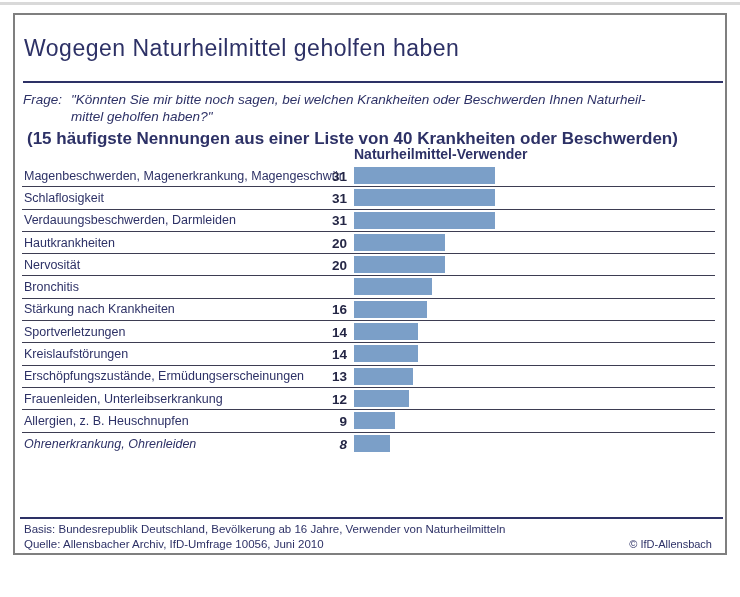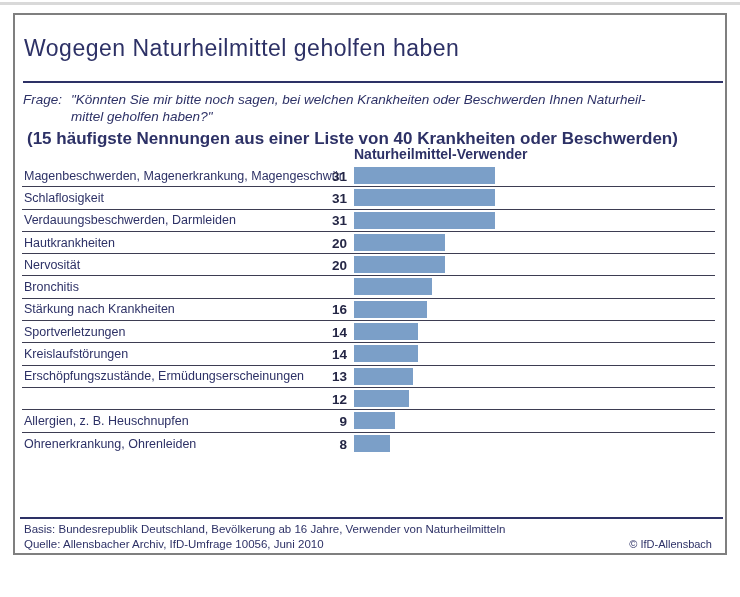--- a/index.html
+++ b/index.html
@@ -38,21 +38,21 @@
     font-weight: bold; font-size: 17px; color: #2d3166;
   }
   .col-header {
     position: absolute; left: 339px; top: 131px;
     font-weight: bold; font-size: 14px; color: #2d3166; text-align: right;
   }
   .chart {
     position: absolute; left: 7px; top: 150px; width: 693px;
   }
   .row { position: relative; height: 22.3px; border-bottom: 1px solid #3d3d52; }
-  .row:last-child { border-bottom: none; }
+  .row:last-child { border-bottom: none; font-style: italic; }
   .row-label {
     position: absolute; left: 2px; top: 50%; transform: translateY(-50%);
     font-size: 12.5px; color: #2d3166; white-space: nowrap;
   }
   .row-value {
     position: absolute; left: 0; width: 325px; top: 50%; transform: translateY(-50%);
     text-align: right; font-weight: bold; font-size: 13.5px; color: #242645;
   }
   .bar {
     position: absolute; left: 332px; top: 2px; height: 17px;
@@ -143,20 +143,21 @@
           <span class="row-label">Kreislaufstörungen</span>
           <span class="row-value">14</span>
           <div class="bar" style="width: 64px; background: rgb(123, 159, 200);"></div>
         </div>
         <div class="row">
           <span class="row-label">Erschöpfungszustände, Ermüdungserscheinungen</span>
           <span class="row-value">13</span>
           <div class="bar" style="width: 59px; background: rgb(123, 159, 200);"></div>
         </div>
         <div class="row">
+          <span class="row-label">Frauenleiden, Unterleibserkrankung</span>
           <span class="row-value">12</span>
           <div class="bar" style="width: 55px; background: rgb(123, 159, 200);"></div>
         </div>
         <div class="row">
           <span class="row-label">Allergien, z. B. Heuschnupfen</span>
           <span class="row-value">9</span>
           <div class="bar" style="width: 41px; background: rgb(123, 159, 200);"></div>
         </div>
         <div class="row">
           <span class="row-label">Ohrenerkrankung, Ohrenleiden</span>

